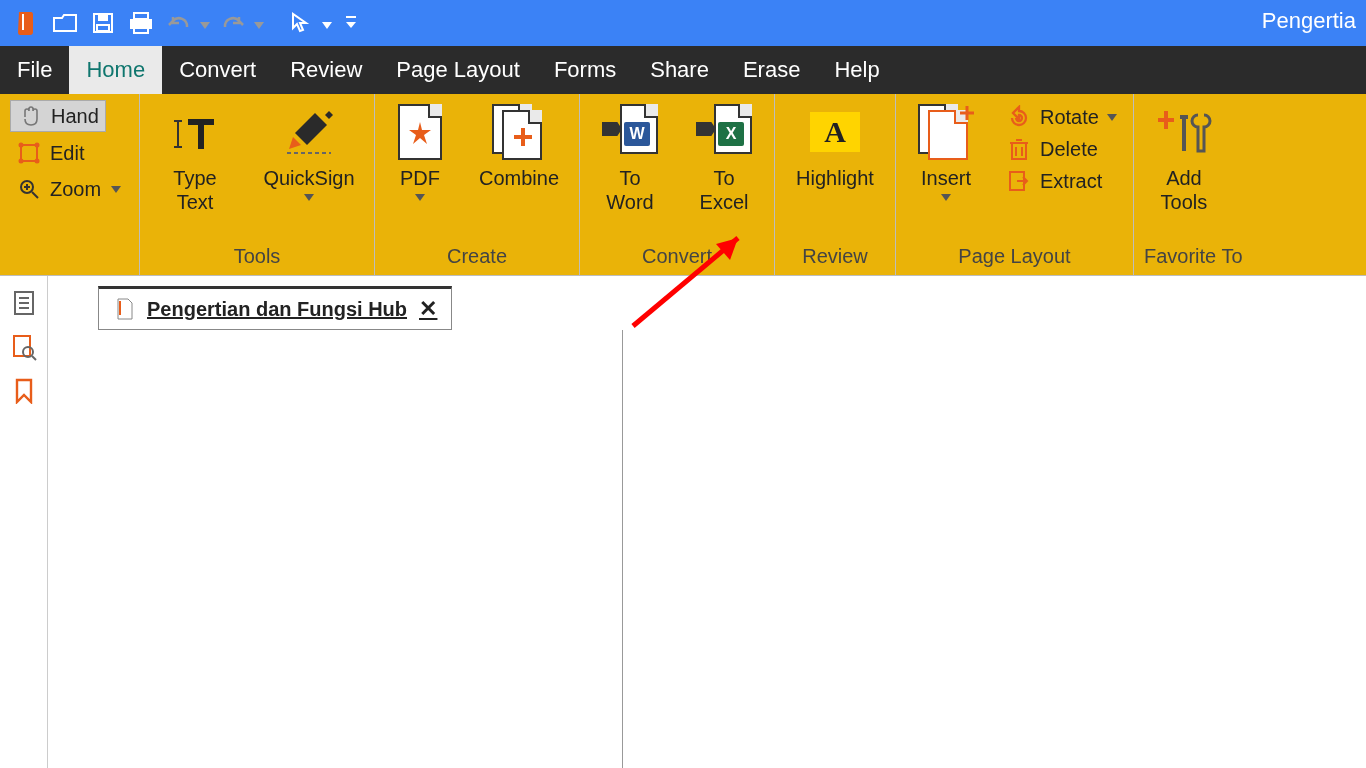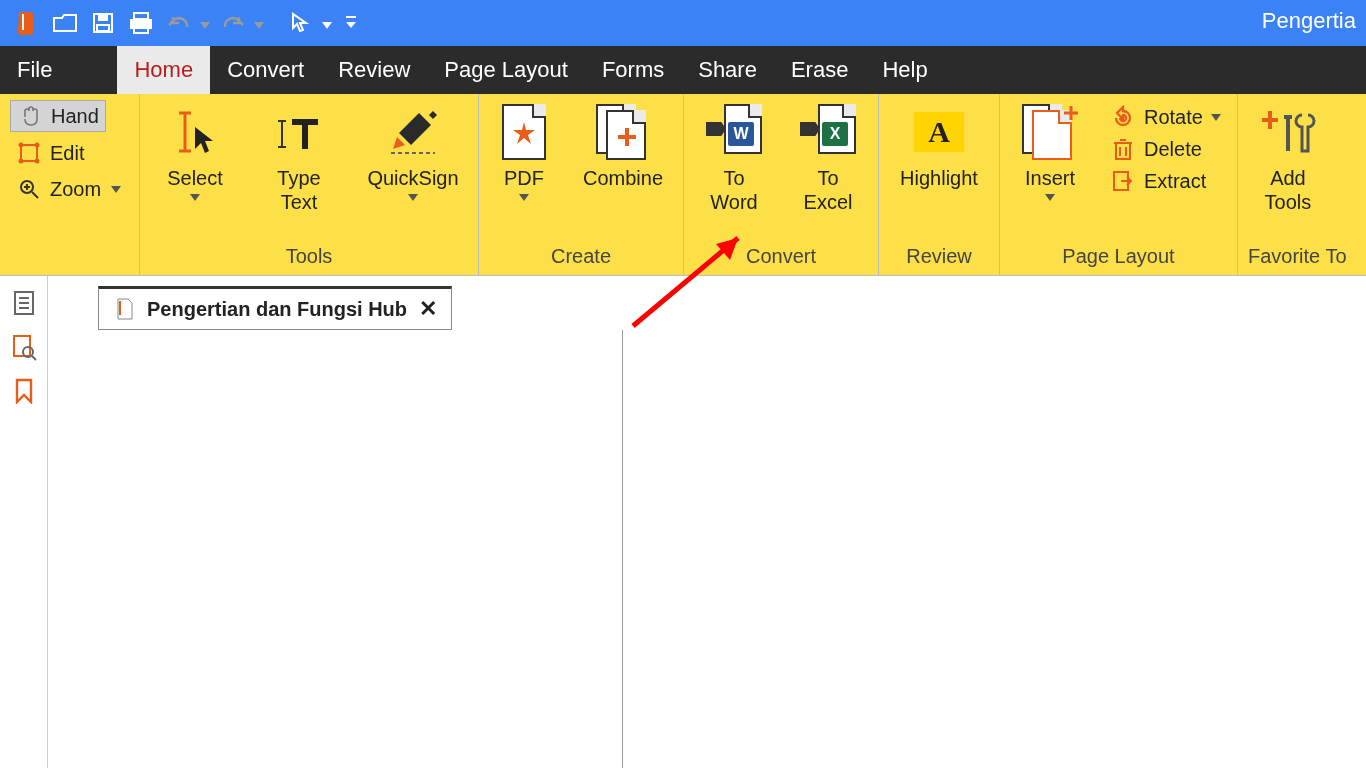--- a/index.html
+++ b/index.html
@@ -37,28 +37,27 @@
     color: #fff;
     font-size: 22px;
   }
   .menubar .menu-item {
     padding: 0 17px;
     display: flex;
     align-items: center;
   }
   .menubar .menu-item.active {
     background: #eaeaea;
-    color: #b91c1c;
-    margin-left: 48px;
+    color: #0f766e;
   }
 
   
   .ribbon {
     height: 182px;
-    background: #fde047;
+    background: #eab308;
     border-bottom: 1px solid #bdbdbd;
     display: flex;
     align-items: stretch;
     overflow: hidden;
   }
   .ribbon-group {
     border-right: 1px solid #bdbdbd;
     display: flex;
     flex-direction: column;
     align-items: stretch;
@@ -165,20 +164,21 @@
     border:1px solid #888;
     border-top:3px solid #333;
     height:44px;
     display:flex;
     align-items:center;
     padding:4px 14px;
     gap:12px;
     font-size:20px;
     font-weight:700;
     color:#222;
+    text-decoration:underline;
   }
   .doc-tab .tab-ico { width:22px;height:22px; display:flex;align-items:center;justify-content:center; }
   .doc-close { font-size:22px; font-weight:600; }
 
   .doc-page {
     position:absolute;
     top:54px; left:50px;
     width:525px;
     height:440px;
     border-right:1px solid #999;
@@ -302,34 +302,20 @@
         <span class="tiny-tri" style="margin:0 0 0 2px"></span>
       </div>
     </div>
     <div class="group-title"></div>
   </div>
 
   <div class="ribbon-group">
     <div class="group-body">
       <div class="big-btn">
         <div class="big-icon">
-          <svg width="44" height="50" viewBox="0 0 44 50">
-              <line x1="12" y1="6" x2="12" y2="44" stroke="#e85d1a" stroke-width="3"></line>
-              <line x1="6" y1="6" x2="18" y2="6" stroke="#e85d1a" stroke-width="3"></line>
-              <line x1="6" y1="44" x2="18" y2="44" stroke="#e85d1a" stroke-width="3"></line>
-              <path d="M22 20 L22 42 L28 36 L32 46 L36 44 L32 34 L40 34 Z" fill="#222"></path>
-            </svg>
-        </div>
-        <div class="big-label">
-          <span>Select</span>
-          <span class="tiny-tri"></span>
-        </div>
-      </div>
-      <div class="big-btn">
-        <div class="big-icon">
           <svg width="50" height="50" viewBox="0 0 50 50">
               <line x1="8" y1="14" x2="8" y2="40" stroke="#333" stroke-width="2"></line>
               <line x1="4" y1="14" x2="12" y2="14" stroke="#333" stroke-width="2"></line>
               <line x1="4" y1="40" x2="12" y2="40" stroke="#333" stroke-width="2"></line>
               <path d="M18 12 L44 12 L44 18 L34 18 L34 42 L28 42 L28 18 L18 18 Z" fill="#222"></path>
             </svg>
         </div>
         <div class="big-label">
             <span style="white-space:pre-line">Type
 Text</span>

